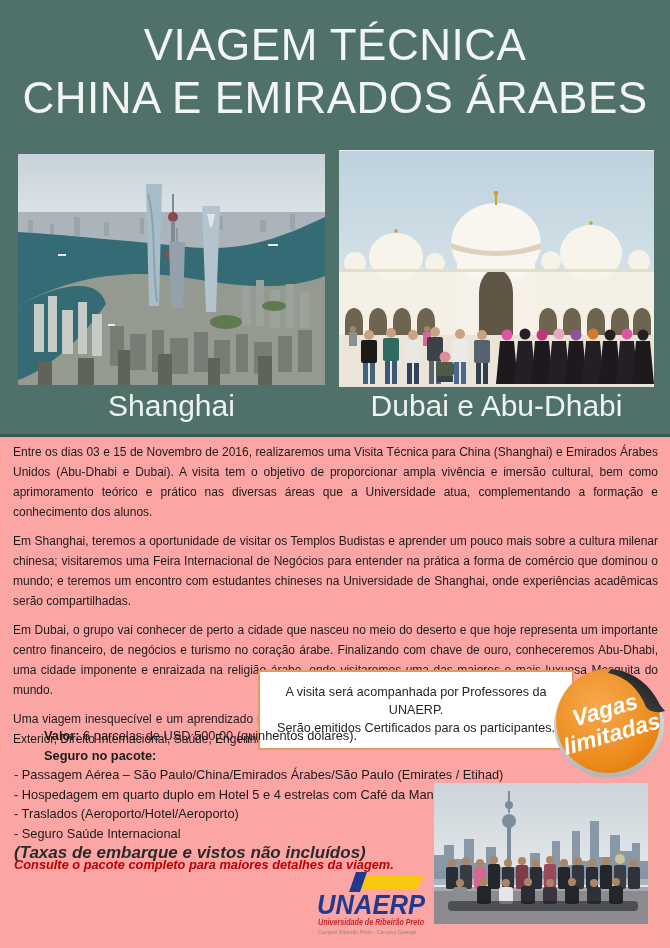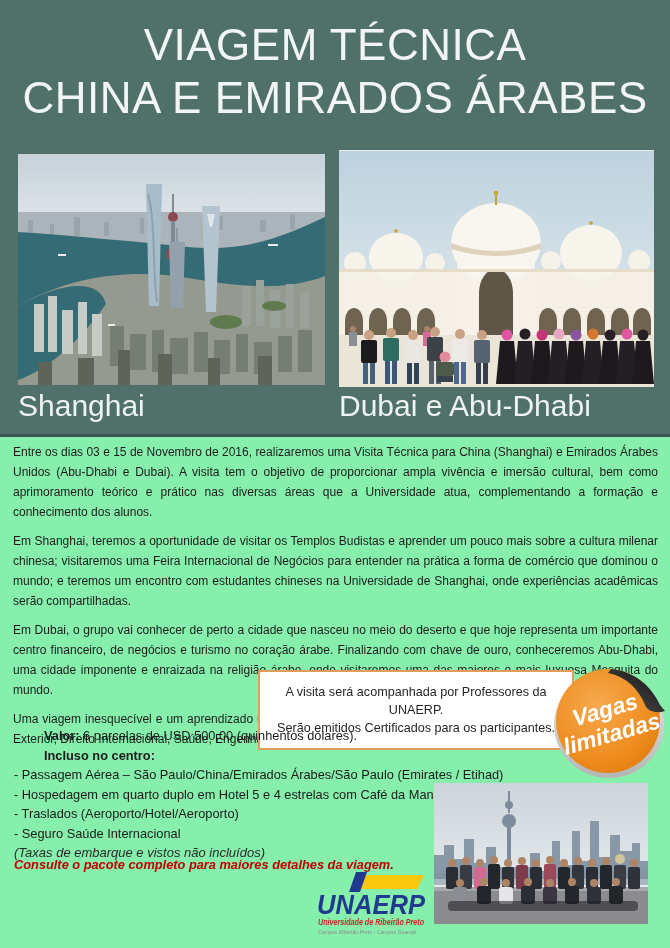--- a/index.html
+++ b/index.html
@@ -1,48 +1,48 @@
 <!DOCTYPE html>
 <html><head>
 <meta charset="utf-8">
 <style>
   html,body{margin:0;padding:0;background:#ffffff;}
-  .page{position:relative;width:670px;height:948px;background:#86efac;overflow:hidden;
+  .page{position:relative;width:670px;height:948px;background:#fca5a5;overflow:hidden;
         font-family:"Liberation Sans",sans-serif;color:#1b1b1b;}
 
   
   .header{position:absolute;left:0;top:0;width:670px;height:434px;background:#50706a;
           border-bottom:3px solid #3a5751;}
   .title{position:absolute;left:0;top:18px;width:670px;text-align:center;
          color:#f1f5f3;font-size:44px;line-height:53px;font-weight:400;letter-spacing:.5px;}
   .photo{position:absolute;overflow:hidden;background:#9fb2ba;}
   .photo svg{display:block;}
   .photo-left{left:18px;top:154px;width:307px;height:231px;}
   .photo-right{left:339px;top:150px;width:315px;height:236px;border-top:1px solid #e8ecea;}
-  .caption{position:absolute;top:389px;color:#eef3f1;font-size:30px;font-weight:400;}
+  .caption{position:absolute;top:389px;text-align:center;color:#eef3f1;font-size:30px;font-weight:400;}
   .caption-left{left:18px;width:307px;}
   .caption-right{left:339px;width:315px;}
 
   
   .content{position:absolute;left:13px;top:442px;width:645px;font-size:12px;
            line-height:20px;text-align:justify;color:#1c1c1c;}
   .content p{margin:0 0 9px 0;}
 
   
   .certbox{position:absolute;left:258px;top:670px;width:296px;padding:11px 8px;
            border:2px solid #e29b5f;background:#ffffff;text-align:center;
            font-size:12.6px;line-height:18px;color:#262626;}
 
   
   .badge{position:absolute;left:551px;top:664px;width:117px;height:117px;}
 
   
   .pricing{position:absolute;left:14px;top:726px;width:545px;font-size:12.8px;line-height:19.5px;}
   .pricing .b{font-weight:bold;margin-left:30px;}
-  .pricing .note{font-style:italic;font-size:13px;color:#2a2a2a;}
+  .pricing .note{font-style:italic;font-size:17px;color:#2a2a2a;font-weight:bold;}
 
   
   .consult{position:absolute;left:14px;top:857px;font-size:12.8px;font-weight:bold;
            font-style:italic;color:#c00000;}
   .infoblock{position:absolute;left:14px;top:875px;width:300px;font-size:12.8px;line-height:16.5px;}
   .infoblock .b{font-weight:bold;}
   .email-link{color:#3f3f3f;text-decoration:underline;cursor:pointer;}
   .photo-bund{position:absolute;left:434px;top:783px;width:214px;height:141px;overflow:hidden;}
   .logo{position:absolute;left:316px;top:872px;width:112px;height:68px;}
 </style>
@@ -281,21 +281,21 @@
     <circle cx="57" cy="57" r="52" fill="url(#bg-or)"></circle>
     <path d="M60,5 C82,7 100,21 109,41 L114,47 C105,50 98,47 95,43 C88,25 76,13 57,9 Z" fill="url(#bg-fd)"></path>
     <g transform="rotate(-16 58 60)">
       <text x="58" y="53" text-anchor="middle" font-size="23" font-weight="bold" font-style="italic" fill="#ffffff">Vagas</text>
       <text x="58" y="78" text-anchor="middle" font-size="23" font-weight="bold" font-style="italic" fill="#ffffff">limitadas</text>
     </g>
   </svg>
 
   <div class="pricing">
     <div><span class="b">Valor:</span><span> 6 parcelas de USD 500,00 (quinhentos dólares).</span></div>
-    <div class="b">Incluso no centro:</div>
+    <div class="b">Seguro no pacote:</div>
     <div>- Passagem Aérea – São Paulo/China/Emirados Árabes/São Paulo (Emirates / Etihad)</div>
     <div>- Hospedagem em quarto duplo em Hotel 5 e 4 estrelas com Café da Manhã</div>
     <div>- Traslados (Aeroporto/Hotel/Aeroporto)</div>
     <div>- Seguro Saúde Internacional</div>
     <div class="note">(Taxas de embarque e vistos não incluídos)</div>
   </div>
 
   <div class="photo-bund">
     <svg width="214" height="141" viewBox="0 0 214 141">
       <defs>

